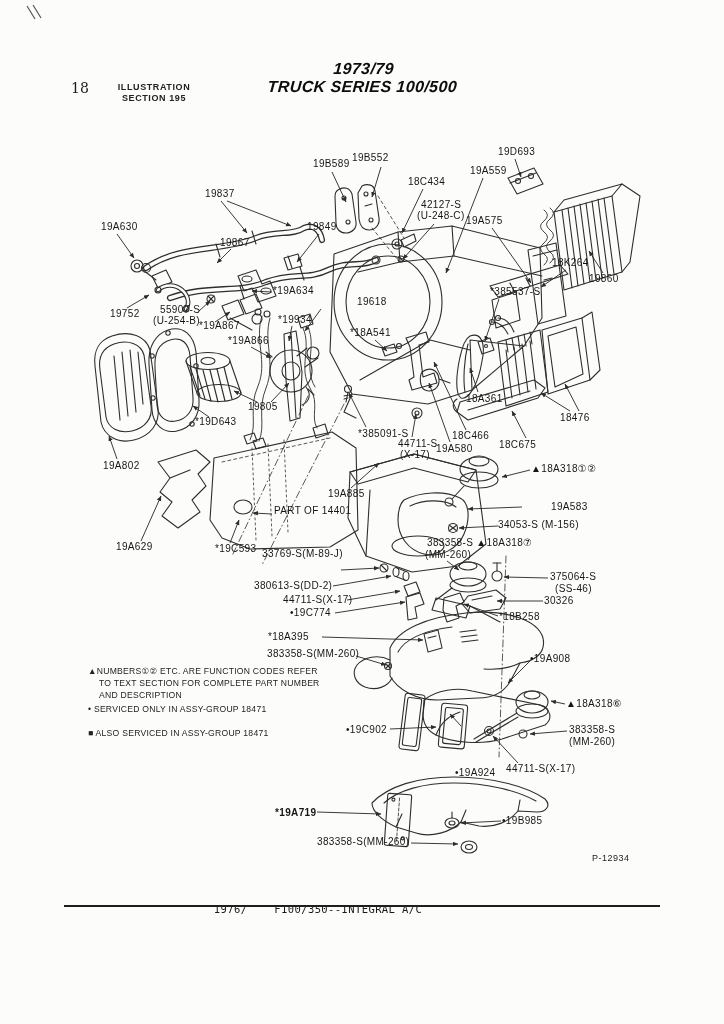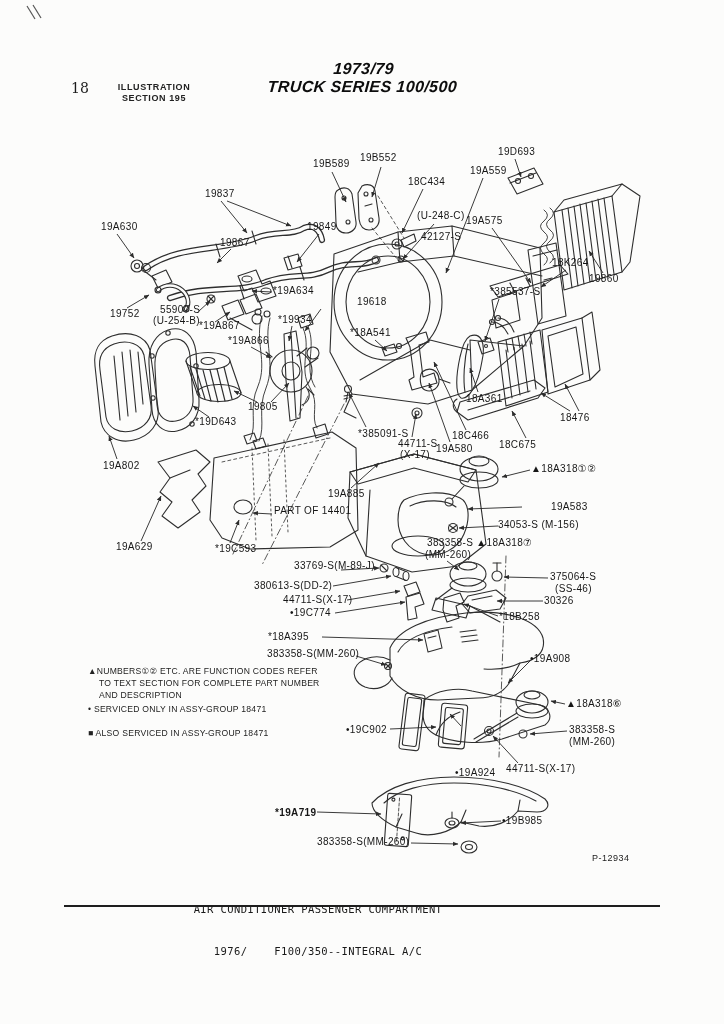--- a/index.html
+++ b/index.html
@@ -401,25 +401,25 @@
         <path d="M461,726 L450,714"></path>
       <path d="M518,763 L493,736"></path>
         <path d="M317,812 L381,814"></path>
         <path d="M501,821 L461,823"></path>
       <path d="M411,843 L458,844"></path>
     </g>
   </svg>
 
   <div id="labels-layer" class="abs" style="left:0;top:0;width:724px;height:1024px;">
       <span class="lbl" style="left: 313px; top: 158px;">19B589</span>
-      <span class="lbl" style="left: 360px; top: 152px;">19B552</span>
+      <span class="lbl" style="left: 352px; top: 152px;">19B552</span>
       <span class="lbl" style="left: 408px; top: 176px;">18C434</span>
       <span class="lbl" style="left: 498px; top: 146px;">19D693</span>
       <span class="lbl" style="left: 470px; top: 165px;">19A559</span>
-      <span class="lbl" style="left: 421px; top: 199px; margin-top: 32px;">42127-S</span>
+      <span class="lbl" style="left: 421px; top: 199px;">42127-S</span>
       <span class="lbl" style="left: 417px; top: 210px;">(U-248-C)</span>
       <span class="lbl" style="left: 466px; top: 215px;">19A575</span>
       <span class="lbl" style="left: 205px; top: 188px;">19837</span>
       <span class="lbl" style="left: 101px; top: 221px;">19A630</span>
       <span class="lbl" style="left: 220px; top: 237px;">19867</span>
       <span class="lbl" style="left: 307px; top: 221px;">19849</span>
       <span class="lbl" style="left: 552px; top: 257px;">18K264</span>
       <span class="lbl" style="left: 589px; top: 273px;">19860</span>
       <span class="lbl" style="left: 110px; top: 308px;">19752</span>
       <span class="lbl" style="left: 160px; top: 304px;">55907-S</span>
@@ -444,21 +444,21 @@
       <span class="lbl" style="left: 103px; top: 460px;">19A802</span>
       <span class="lbl" style="left: 531px; top: 463px;">▲18A318①②</span>
       <span class="lbl" style="left: 328px; top: 488px;">19A885</span>
       <span class="lbl" style="left: 274px; top: 505px;">PART OF 14401</span>
       <span class="lbl" style="left: 523px; top: 501px; margin-left: 28px;">19A583</span>
       <span class="lbl" style="left: 498px; top: 519px;">34053-S (M-156)</span>
       <span class="lbl" style="left: 116px; top: 541px;">19A629</span>
       <span class="lbl" style="left: 215px; top: 543px;">*19C593</span>
       <span class="lbl" style="left: 427px; top: 537px;">383358-S ▲18A318⑦</span>
       <span class="lbl" style="left: 425px; top: 549px;">(MM-260)</span>
-      <span class="lbl" style="left: 262px; top: 560px; margin-left: 32px;">33769-S(M-89-J)</span>
+      <span class="lbl" style="left: 262px; top: 548px;">33769-S(M-89-J)</span>
       <span class="lbl" style="left: 254px; top: 580px;">380613-S(DD-2)</span>
       <span class="lbl" style="left: 550px; top: 571px;">375064-S</span>
       <span class="lbl" style="left: 555px; top: 583px;">(SS-46)</span>
       <span class="lbl" style="left: 283px; top: 594px;">44711-S(X-17)</span>
       <span class="lbl" style="left: 544px; top: 595px;">30326</span>
       <span class="lbl" style="left: 290px; top: 607px;">•19C774</span>
       <span class="lbl" style="left: 499px; top: 611px;">*18B258</span>
       <span class="lbl" style="left: 268px; top: 631px;">*18A395</span>
       <span class="lbl" style="left: 267px; top: 648px;">383358-S(MM-260)</span>
       <span class="lbl" style="left: 530px; top: 653px;">•19A908</span>
@@ -473,18 +473,17 @@
       <span class="lbl" style="left: 317px; top: 836px;">383358-S(MM-260)</span>
       <span class="lbl note" style="left: 88px; top: 666px;">▲NUMBERS①② ETC. ARE FUNCTION CODES REFER</span>
       <span class="lbl note" style="left: 99px; top: 678px;">TO TEXT SECTION FOR COMPLETE PART NUMBER</span>
       <span class="lbl note" style="left: 99px; top: 690px;">AND DESCRIPTION</span>
       <span class="lbl note" style="left: 88px; top: 704px;">• SERVICED ONLY IN ASSY-GROUP 18471</span>
       <span class="lbl note" style="left: 88px; top: 728px;">■ ALSO SERVICED IN ASSY-GROUP 18471</span>
     </div>
 
   <div class="abs figcode" style="left:592px;top:853px;">P-12934</div>
   <div class="abs caption" style="left:148px;top:874px;">
-    <div>AIR CONDITIONER PASSENGER COMPARTMENT</div>
     <div>1976/    F100/350--INTEGRAL A/C</div>
   </div>
   <div class="abs rule" style="left:64px;top:905px;width:596px;"></div>
 
 </div>
 
 </body></html>

